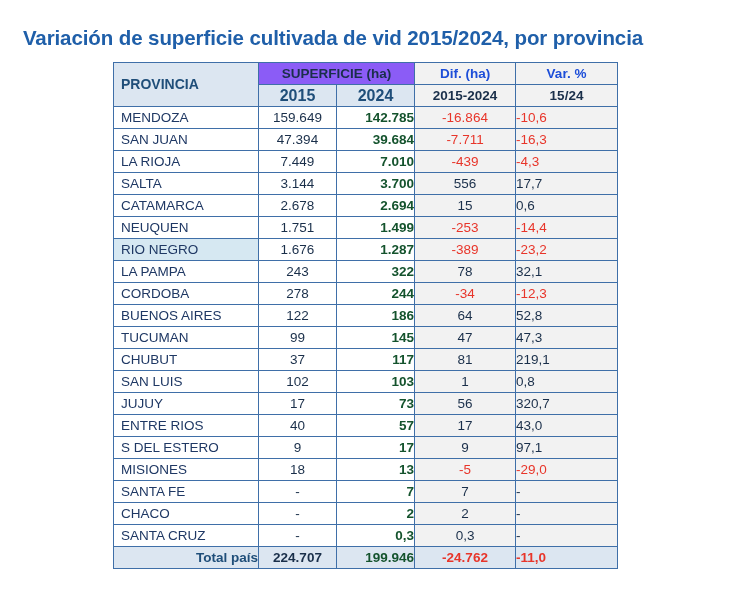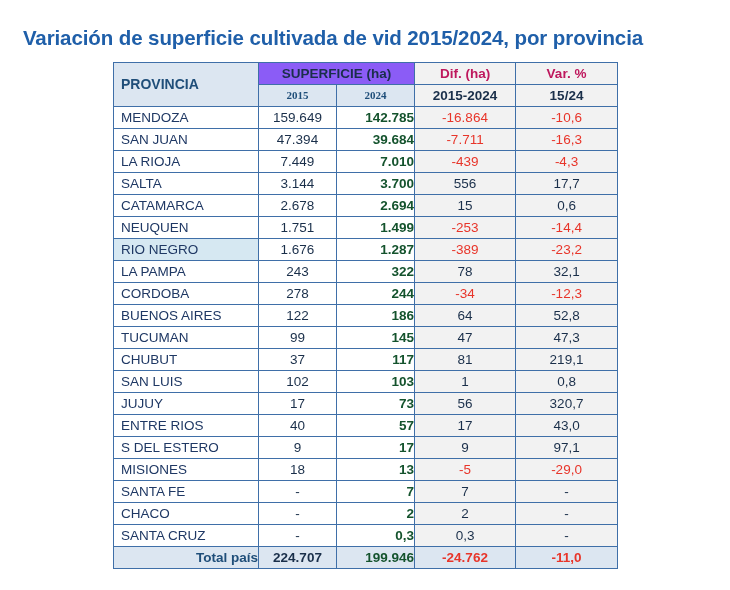--- a/index.html
+++ b/index.html
@@ -69,34 +69,33 @@
   }
   .hdr-span {
     background: #8b5cf6;
     color: #1a2f4a;
     font-weight: bold;
     font-size: 13.5px;
     text-align: center;
   }
   .hdr-dif, .hdr-var {
     background: #f2f2f2;
-    color: #be185d;
+    color: #1d4ed8;
     font-weight: bold;
     font-size: 13.5px;
     text-align: center;
     vertical-align: middle;
     line-height: 1.15;
   }
   .hdr-sub {
     background: #dce6f1;
     color: #1f4e79;
     font-weight: bold;
-    font-size: 11px;
-    text-align: center;
-    font-family: Liberation Serif, serif;
+    font-size: 16px;
+    text-align: center;
   }
   .hdr-sub2 {
     background: #f2f2f2;
     color: #1a2f4a;
     font-weight: bold;
     font-size: 13.5px;
     text-align: center;
   }
   td.prov {
     text-align: left;
@@ -119,21 +118,20 @@
     color: #14532d;
     font-weight: bold;
     margin-top: 44px;
   }
   td.dif {
     text-align: center;
     background: #f2f2f2;
     color: #1a2f4a;
   }
   td.var {
-    text-align: center;
     background: #f2f2f2;
     color: #1a2f4a;
   }
   td.neg { color: #e8352a; }
 
   tr.total td {
     background: #dce6f1;
     font-weight: bold;
   }
   tr.total td.prov {

